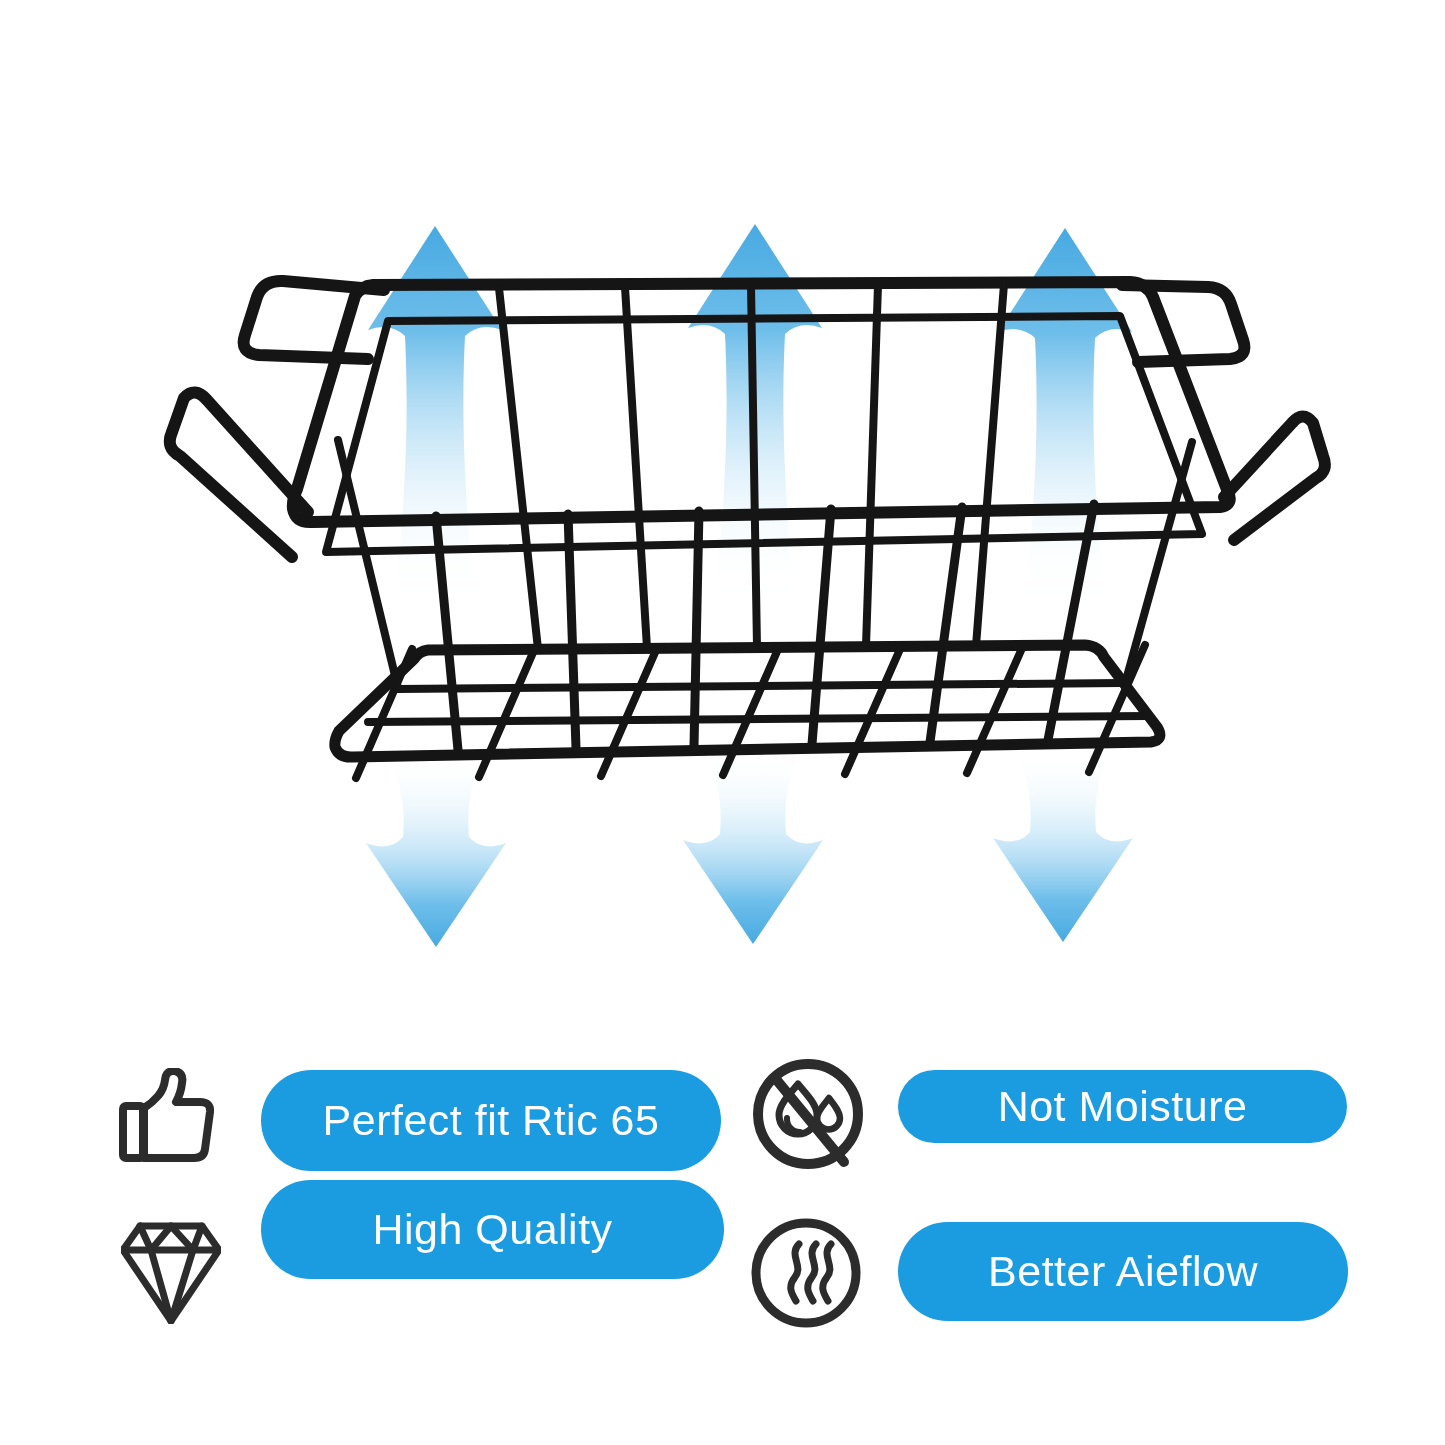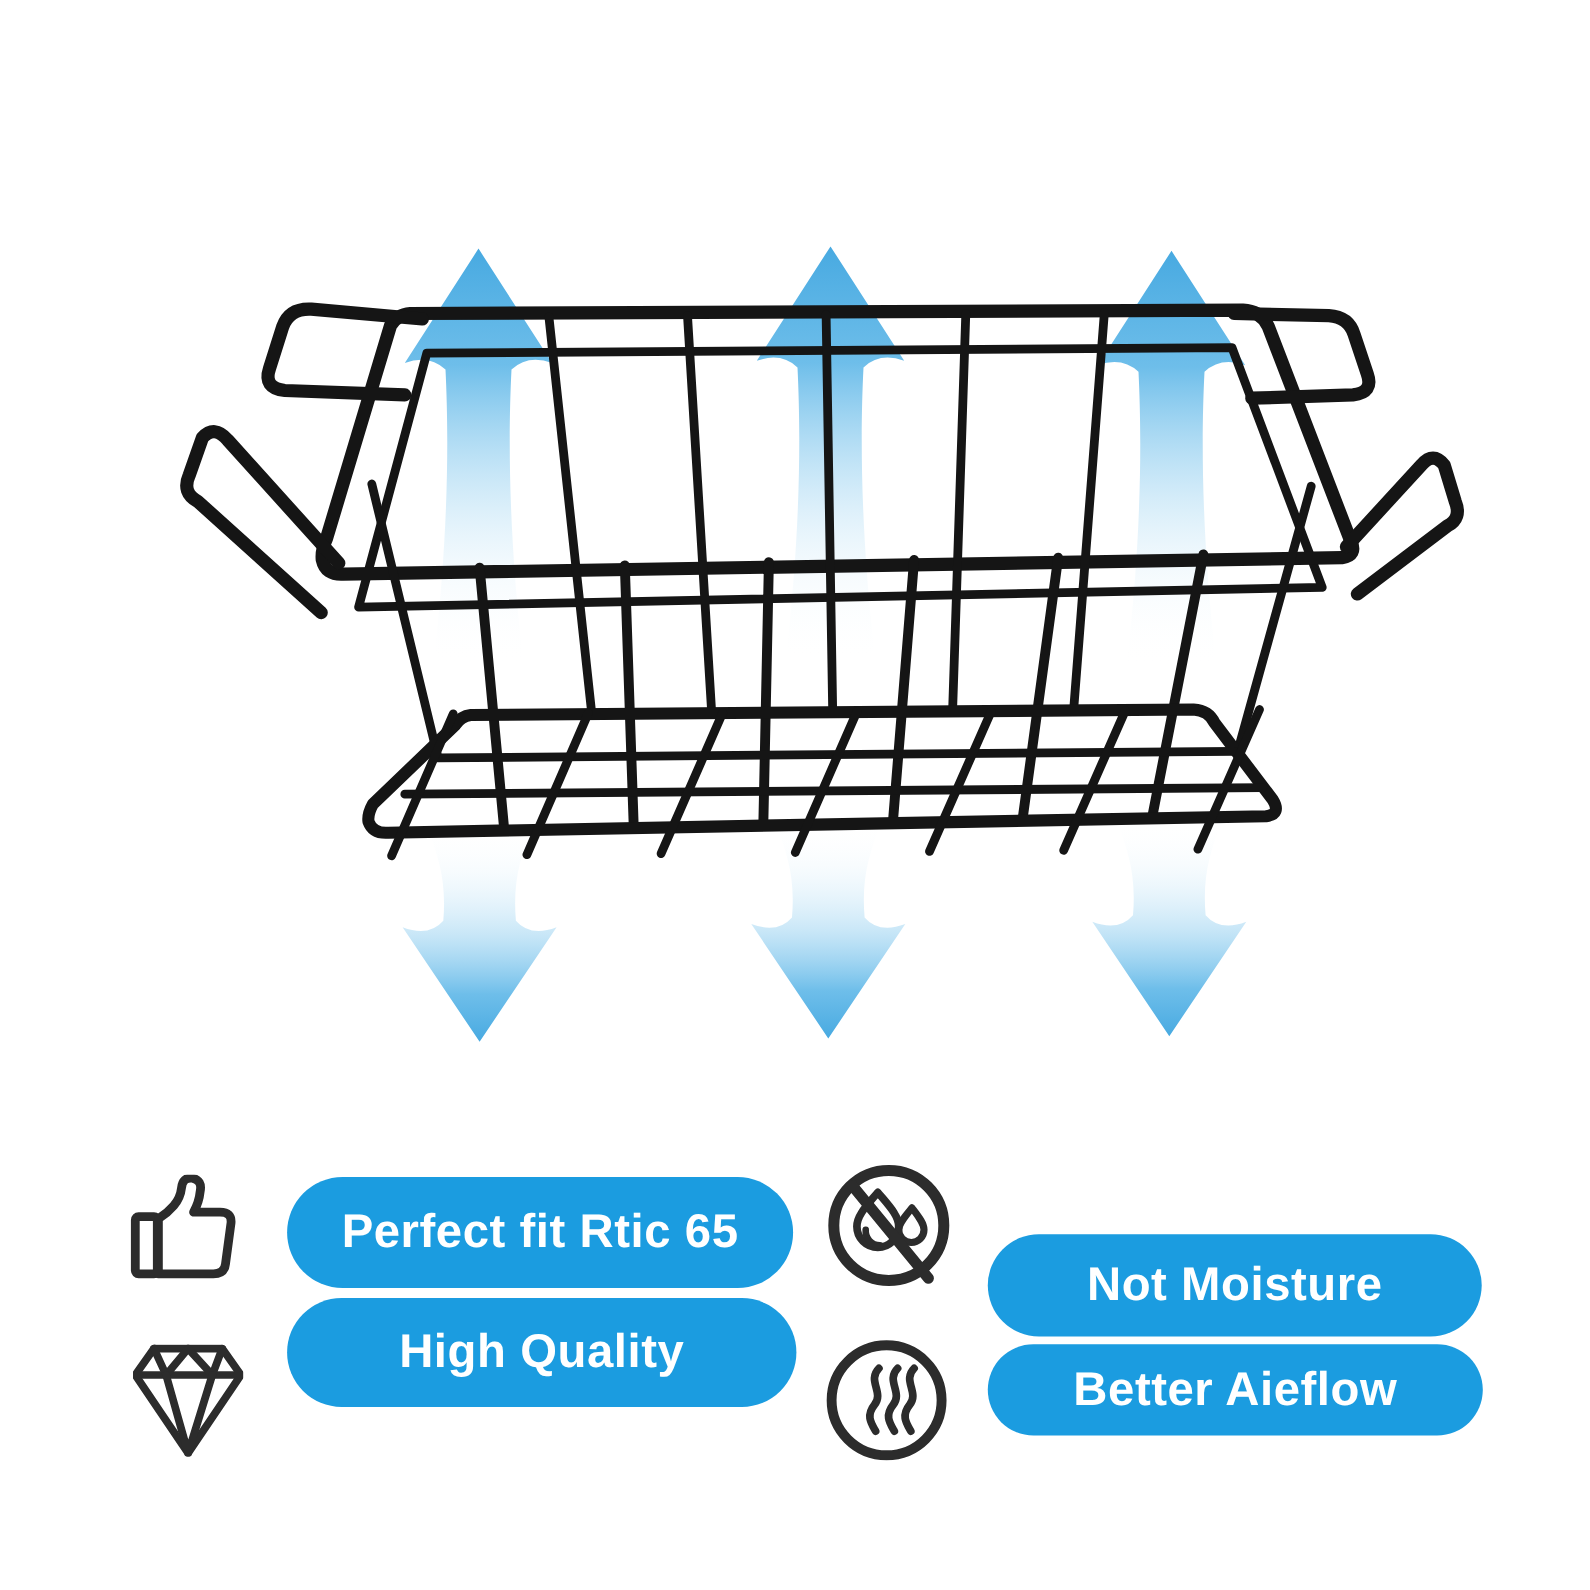--- a/index.html
+++ b/index.html
@@ -13,21 +13,21 @@
   .scene{position:absolute;left:0;top:0;}
   .wire{stroke:var(--wire,#151515);fill:none;stroke-linecap:round;stroke-linejoin:round;}
   .icon-stroke{stroke:var(--icon-stroke,#2C2C2C);fill:none;stroke-linecap:round;stroke-linejoin:round;}
   .feature-icon{position:absolute;}
   .pill{
     position:absolute;
     background:var(--pill,#1B9CE0);
     color:var(--pill-text,#FFFFFF);
     border-radius:52px;
     display:flex;align-items:center;justify-content:center;
-    font-weight:bold;font-size:43px;letter-spacing:.5px;
+    font-weight:normal;font-size:43px;letter-spacing:.5px;
     white-space:nowrap;
   }
 </style>
 </head>
 <body>
 
 <div class="canvas">
 
   <svg class="scene" viewBox="0 0 1445 1445" width="1445" height="1445">
     <defs>
@@ -83,32 +83,32 @@
     </svg>
     <div class="pill" style="left:261px;top:1070px;width:460px;height:101px">Perfect fit Rtic 65</div>
 
     <svg class="feature-icon" style="left:752px;top:1058px" width="112" height="112" viewBox="0 0 112 112">
       <circle class="icon-stroke" stroke-width="10" cx="56" cy="56" r="50"></circle>
       <path class="icon-stroke" stroke-width="7" d="M 46 26 C 56 38 65 47 65 57 A 19 19 0 1 1 27 57 C 27 47 36 38 46 26 Z"></path>
       <path class="icon-stroke" stroke-width="6" d="M 35 60 A 13 13 0 0 0 48 74"></path>
       <path class="icon-stroke" stroke-width="6.5" d="M 77 40 C 83 48 88 54 88 60 A 11.5 11.5 0 1 1 65 60 C 65 54 71 48 77 40 Z"></path>
       <line class="icon-stroke" stroke-width="10" x1="23" y1="20" x2="92" y2="104"></line>
     </svg>
-    <div class="pill" style="left:898px;top:1122px;width:449px;height:93px">Not Moisture</div>
+    <div class="pill" style="left:898px;top:1070px;width:449px;height:73px">Not Moisture</div>
 
     <svg class="feature-icon" style="left:121px;top:1222px" width="100" height="102" viewBox="0 0 100 102">
       <path class="icon-stroke" stroke-width="7" d="M 19 4 L 81 4 L 98 28 L 50 99 L 2 28 Z"></path>
       <path class="icon-stroke" stroke-width="7" d="M 2 28 L 98 28"></path>
       <path class="icon-stroke" stroke-width="7" d="M 19 4 L 30 28 L 50 4 L 72 28 L 81 4"></path>
       <path class="icon-stroke" stroke-width="7" d="M 30 28 L 50 99 M 72 28 L 50 99"></path>
     </svg>
     <div class="pill" style="left:261px;top:1180px;width:463px;height:99px">High Quality</div>
 
     <svg class="feature-icon" style="left:751px;top:1218px" width="110" height="110" viewBox="0 0 110 110">
       <circle class="icon-stroke" stroke-width="9" cx="55" cy="55" r="50"></circle>
       <path class="icon-stroke" stroke-width="7" transform="translate(44,26)" d="M 4 0 C -7 11 9 22 0 33 C -8 43 -3 50 1 57"></path>
       <path class="icon-stroke" stroke-width="7" transform="translate(61,26)" d="M 4 0 C -7 11 9 22 0 33 C -8 43 -3 50 1 57"></path>
       <path class="icon-stroke" stroke-width="7" transform="translate(76,26)" d="M 4 0 C -7 11 9 22 0 33 C -8 43 -3 50 1 57"></path>
     </svg>
-    <div class="pill" style="left:898px;top:1222px;width:450px;height:83px">Better Aieflow</div>
+    <div class="pill" style="left:898px;top:1222px;width:450px;height:99px">Better Aieflow</div>
 
   </div>
 </div>
 
 </body></html>

